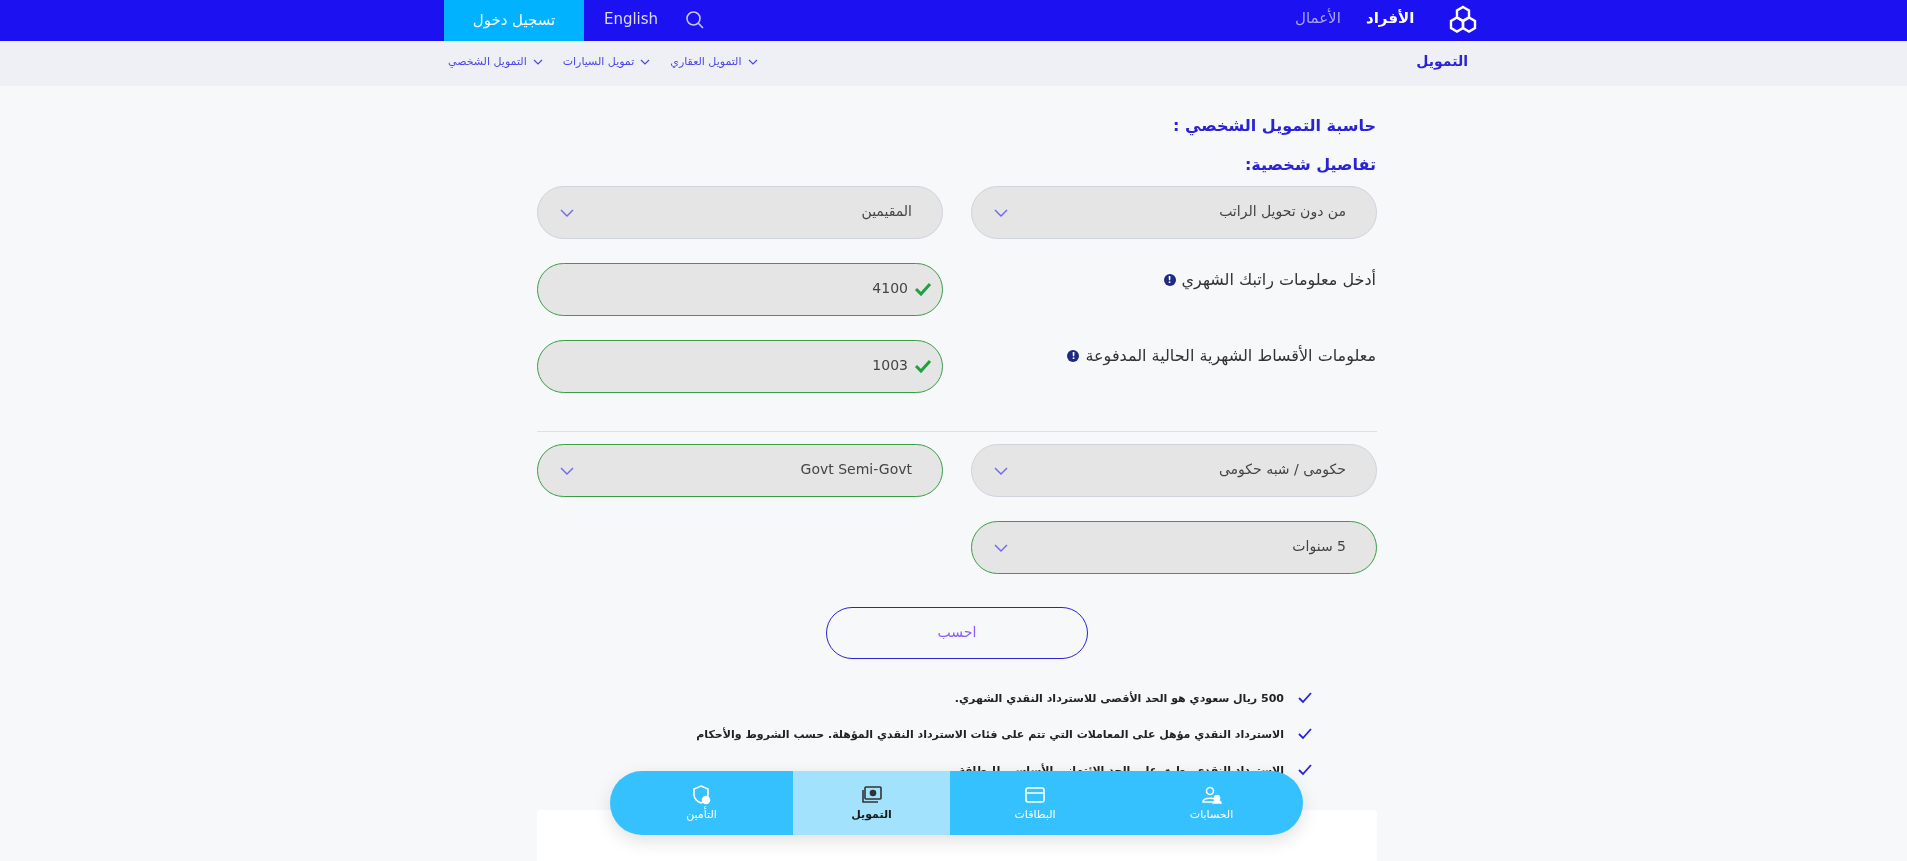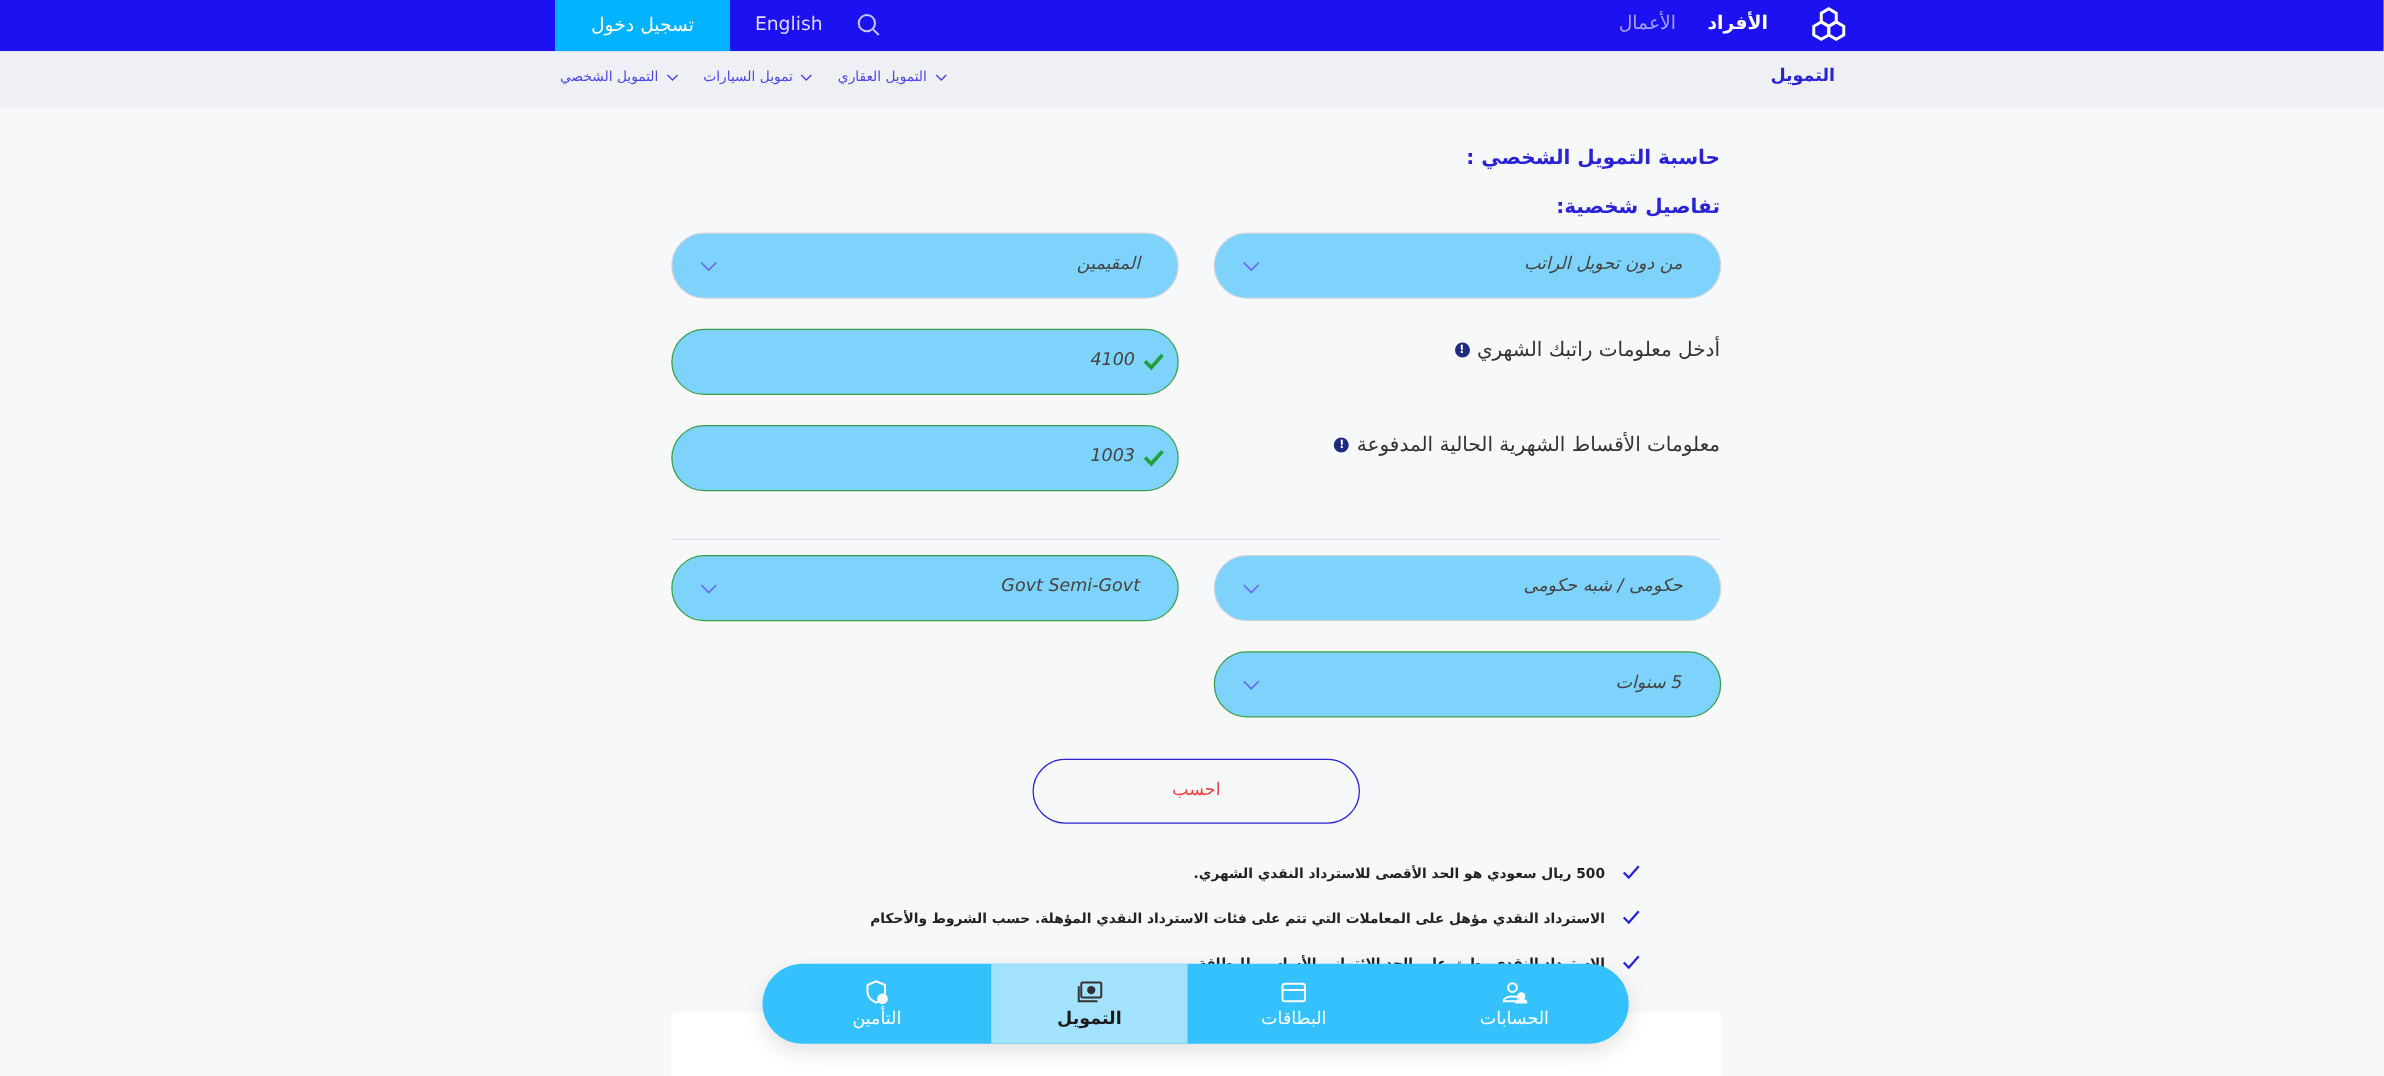--- a/index.html
+++ b/index.html
@@ -21,44 +21,44 @@
   .subnav-menu { position: absolute; left: 448px; top: 14px; display: flex; flex-direction: row-reverse; gap: 20px; }
   .subnav-item { display: flex; flex-direction: row-reverse; align-items: center; gap: 6px; color: #4c46e8; font-size: 11px; direction: rtl; cursor: pointer; text-align: right; }
   .chev-sm { width: 10px; height: 6px; }
 
   
   .heading { position: absolute; right: 531px; color: #2a23d6; font-weight: bold; font-size: 16px; direction: rtl; }
   .h1 { top: 116px; }
   .h2 { top: 155px; margin-left: 12px; }
 
   
-  .pill { position: absolute; height: 53px; border-radius: 27px; background: #7dd3fc; border: 1px solid #cfd3dc; font-style: italic; }
+  .pill { position: absolute; height: 53px; border-radius: 27px; background: #e5e5e5; border: 1px solid #cfd3dc; }
   .pill.green { border: 1.5px solid #3a9e47; }
   .pill .val { position: absolute; right: 30px; top: 16px; font-size: 14px; color: #444; direction: rtl; }
   .pill .chev { position: absolute; left: 22px; top: 22px; width: 14px; height: 8px; }
   .pill.select { cursor: pointer; }
   .pill .check { position: absolute; right: 9px; top: 16px; width: 20px; height: 18px; }
   .pill.input .val { right: 34px; }
 
   .field-label { position: absolute; right: 531px; font-size: 16px; color: #333; direction: rtl; display: flex; align-items: center; gap: 6px; }
   .info-icon { width: 12px; height: 12px; border-radius: 50%; background: #1f2a83; color: #fff; font-size: 9px; line-height: 12px; text-align: center; font-weight: bold; }
 
   .divider { position: absolute; left: 537px; top: 431px; width: 840px; height: 1px; background: #dde0e6; }
 
-  .calc-btn { position: absolute; left: 826px; top: 607px; width: 262px; height: 52px; border: 1.5px solid #2a23d6; border-radius: 26px; background: transparent; color: #ef4444; font-size: 14px; text-align: center; line-height: 49px; direction: rtl; cursor: pointer; }
+  .calc-btn { position: absolute; left: 826px; top: 607px; width: 262px; height: 52px; border: 1.5px solid #2a23d6; border-radius: 26px; background: transparent; color: #8b5cf6; font-size: 14px; text-align: center; line-height: 49px; direction: rtl; cursor: pointer; }
 
   .notes { position: absolute; right: 595px; top: 680px; direction: rtl; }
   .note { display: flex; flex-direction: row; align-items: center; gap: 14px; height: 36px; font-size: 11px; font-weight: bold; color: #222; }
   .note .tick { width: 14px; height: 12px; flex: none; }
 
   .white-card { position: absolute; left: 537px; top: 810px; width: 840px; height: 60px; background: #fff; border-radius: 4px; }
 
   
   .tabbar { position: absolute; left: 610px; top: 771px; width: 693px; height: 64px; border-radius: 32px; background: #35c1fd; box-shadow: 0 6px 18px rgba(0,0,0,0.12); overflow: hidden; display: flex; flex-direction: row-reverse; }
-  .tab { height: 64px; display: flex; flex-direction: column; align-items: center; justify-content: center; gap: 3px; color: #fff; font-size: 14px; cursor: pointer; direction: rtl; }
+  .tab { height: 64px; display: flex; flex-direction: column; align-items: center; justify-content: center; gap: 3px; color: #fff; font-size: 11px; cursor: pointer; direction: rtl; }
   .tab svg { width: 22px; height: 20px; }
   .tab.active { background: #a2e2fd; color: #1a1a1a; font-weight: bold; }
 </style>
 </head>
 <body>
 
 <div class="topbar">
   <svg class="logo" viewBox="0 0 34 34" fill="none" stroke="#fff" stroke-width="2.4">
     <path d="M17 3 L23 6.5 L23 13.5 L17 17 L11 13.5 L11 6.5 Z"></path>
     <path d="M11 13.5 L17 17 L17 24 L11 27.5 L5 24 L5 17 Z"></path>

